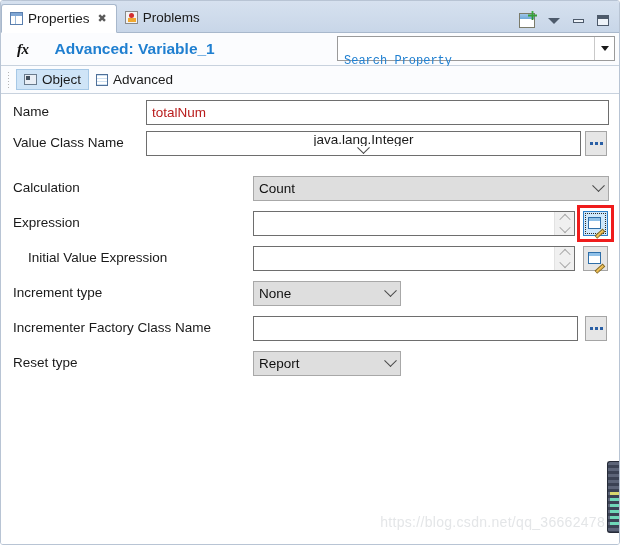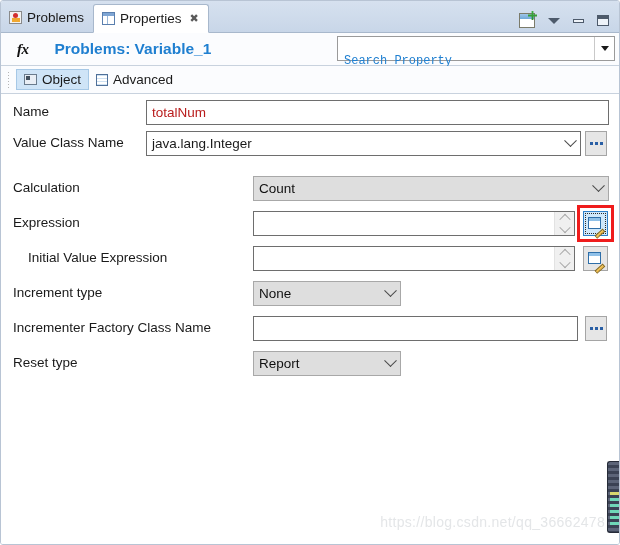--- a/index.html
+++ b/index.html
@@ -303,44 +303,44 @@
     white-space:nowrap;user-select:none;
   }
 </style>
 </head>
 <body>
 
 <div class="app">
 
   <div class="tabbar">
 
-    <div class="vtab">
-      <span class="ic ic-problems"></span>
-      <span class="lbl">Problems</span>
-    </div>
-
     <div class="vtab active">
       <span class="ic ic-table"></span>
       <span class="lbl">Properties</span>
       <span class="close-x">✖</span>
+    </div>
+
+    <div class="vtab">
+      <span class="ic ic-problems"></span>
+      <span class="lbl">Problems</span>
     </div>
 
     <div class="tbspace"></div>
 
     <div class="tbtools">
       <span class="tb-newprop"></span>
       <span class="tb-menu"></span>
       <span class="tb-min"></span>
       <span class="tb-max"></span>
     </div>
   </div>
 
   <div class="titlerow">
     <span class="fx">fx</span>
-    <span class="ptitle">Problems: Variable_1</span>
+    <span class="ptitle">Advanced: Variable_1</span>
 
     <div class="searchwrap">
       <input type="text" placeholder="Search Property" style="">
       <span class="searchdrop">
         <i></i>
       </span>
     </div>
   </div>
 
   <div class="subtabs">
@@ -360,21 +360,21 @@
   <div class="body">
 
     <div class="row" style="left:12px;top:10px;">
       <span class="lab">Name</span>
     </div>
     <input class="txt" style="position: absolute; left: 145px; top: 6px; width: 463px;" value="totalNum">
 
     <div class="row" style="left:12px;top:41px;">
       <span class="lab">Value Class Name</span>
     </div>
-    <div class="combo" style="position:absolute;left:145px;top:37px;width:435px;">
+    <div class="combo" style="position:absolute;left:145px;top:37px;width:435px;flex-direction:column;">
       <span class="v">java.lang.Integer</span>
       <span class="arr">
         <i class="chev"></i>
       </span>
     </div>
     <div class="dots" style="position:absolute;left:584px;top:37px;">
       <span></span>
       <span></span>
       <span></span>
     </div>

